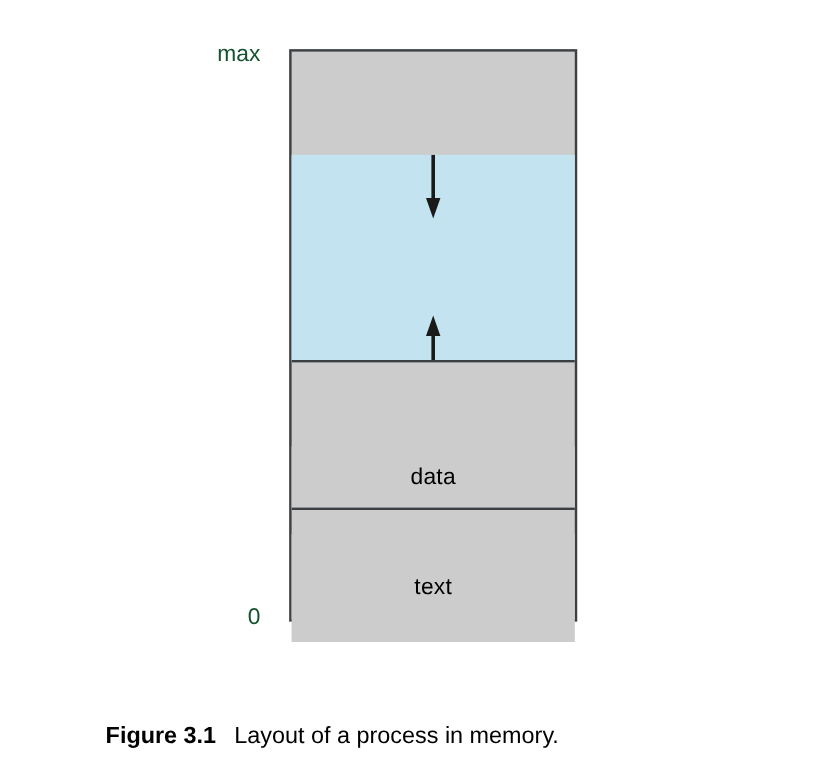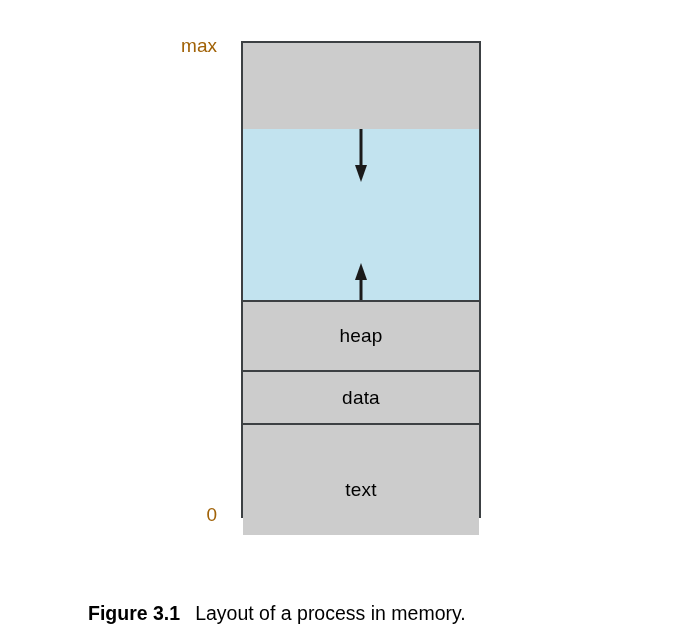--- a/index.html
+++ b/index.html
@@ -94,21 +94,21 @@
     position: absolute;
     left: 0;
     top: 0;
     pointer-events: none;
   }
 
   
   .axis-label {
     position: absolute;
     font-size: 19px;
-    color: #a16207;
+    color: #14532d;
     text-align: right;
     line-height: 1;
   }
   #label-max {
     left: 133px;
     top: 36px;
     width: 84px;
   }
   #label-zero {
     left: 153px;
@@ -159,23 +159,20 @@
 
         <g>
           <line x1="118" y1="171" x2="118" y2="146" stroke="#1a1a1a" stroke-width="3"></line>
           <polygon points="118,134 112,151 124,151" fill="#1a1a1a"></polygon>
         </g>
       </svg>
 
       <span></span>
     </div>
 
-    <div class="mem-block" id="block-heap">
-      <span>heap</span>
-    </div>
 
     <div class="mem-block" id="block-data">
       <span>data</span>
     </div>
 
     <div class="mem-block" id="block-text">
       <span>text</span>
     </div>
 
   </div>

